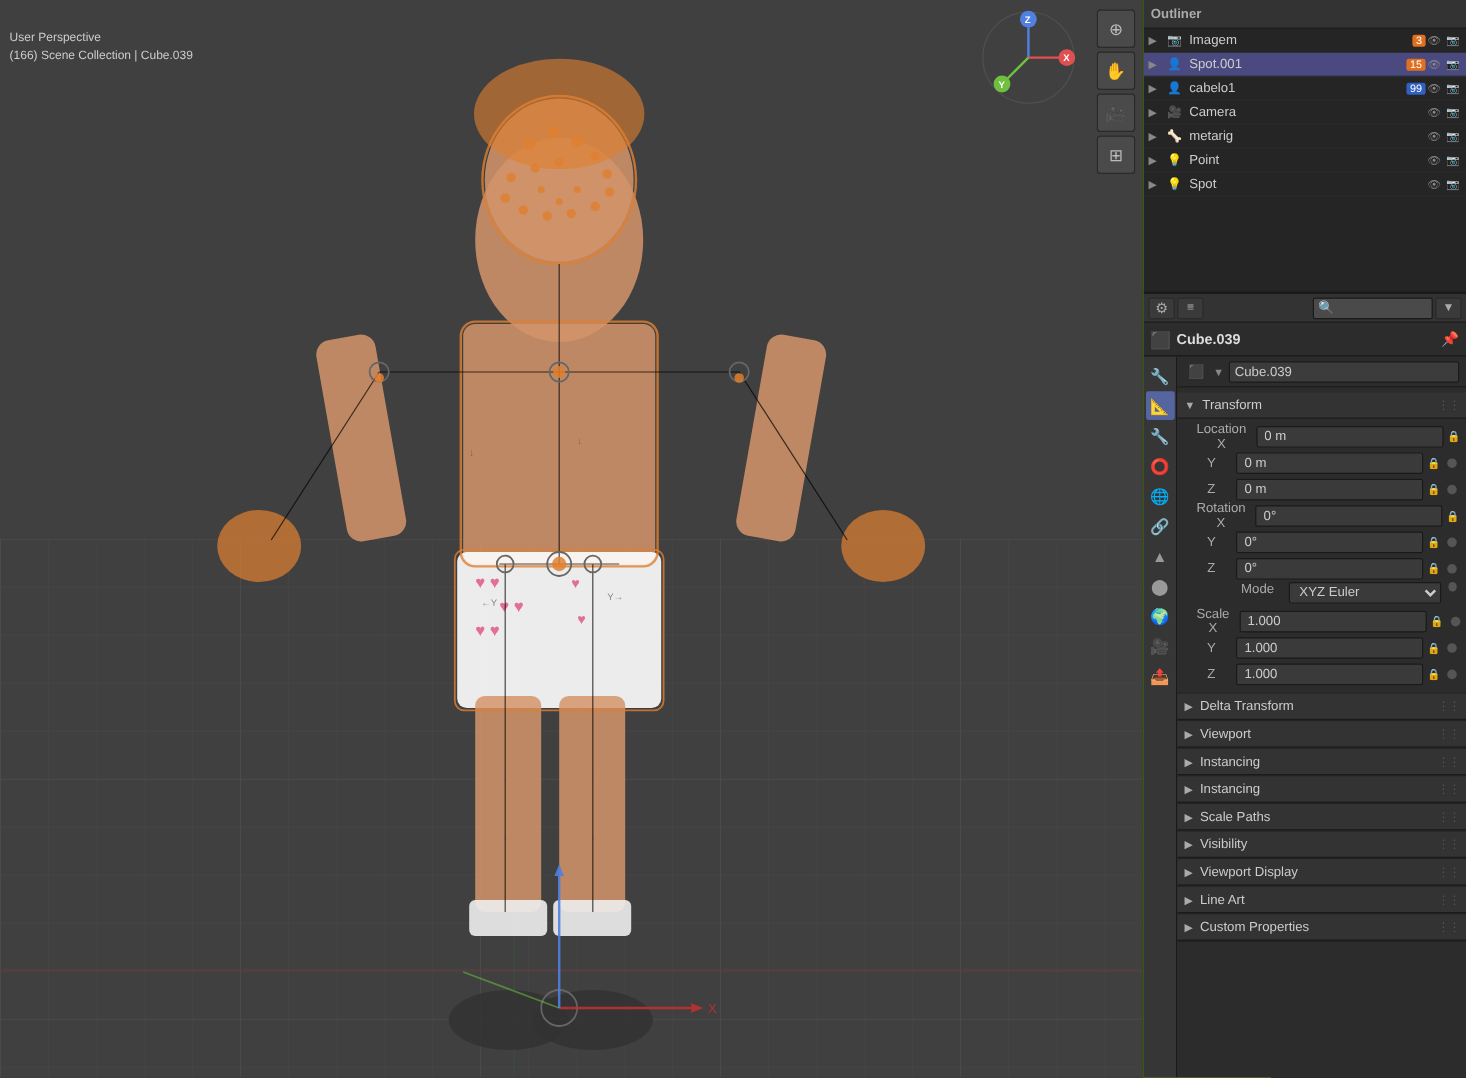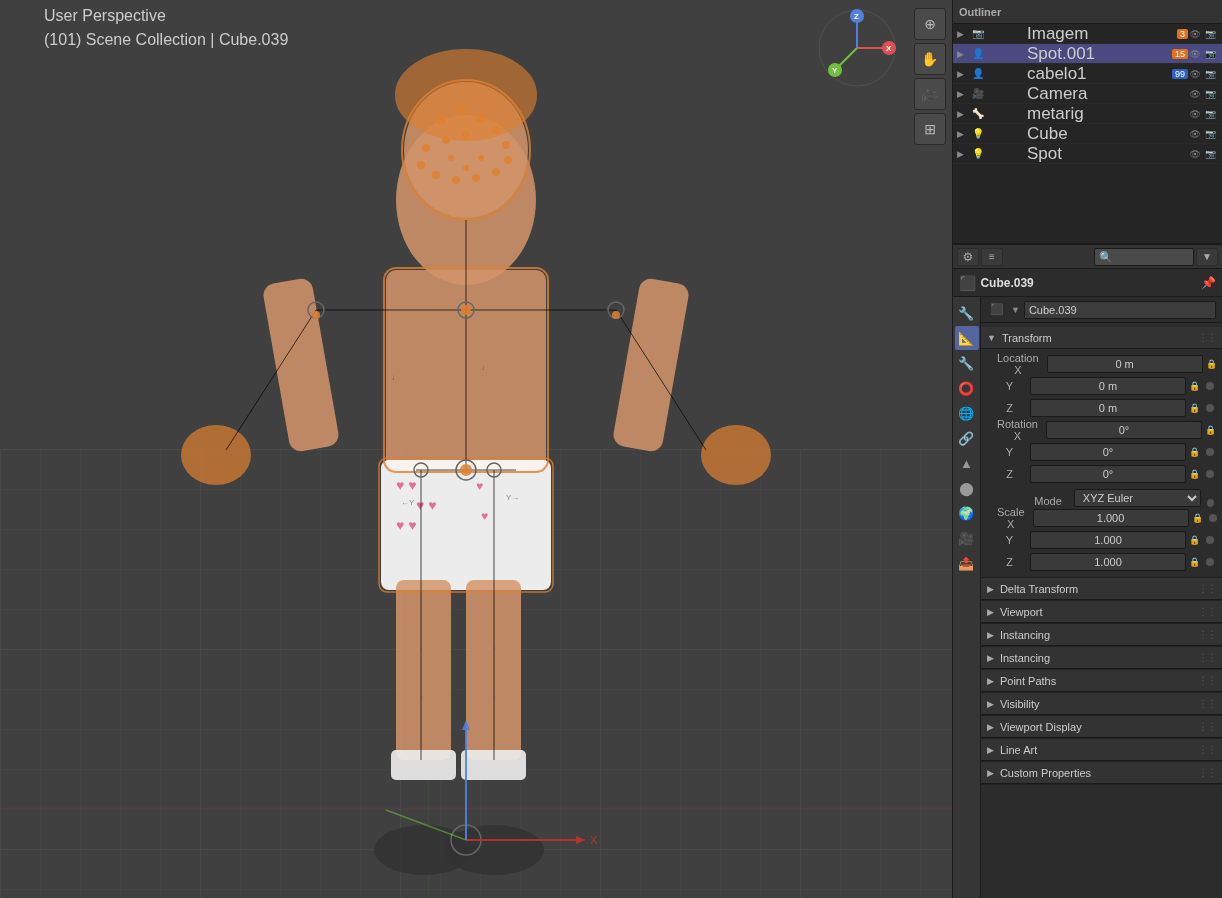--- a/index.html
+++ b/index.html
@@ -17,27 +17,26 @@
     
     #viewport {
       flex: 1;
       position: relative;
       background: #404040;
       overflow: hidden;
     }
 
     #viewport-info {
       position: absolute;
-      top: 4px;
+      top: 24px;
       left: 8px;
       color: #ccc;
-      font-size: 16px;
+      font-size: 10px;
       line-height: 1.5;
       pointer-events: none;
-      margin-left: 36px;
     }
 
     
     #gizmo {
       position: absolute;
       top: 8px;
       right: 55px;
       width: 80px;
       height: 80px;
     }
@@ -115,25 +114,24 @@
       width: 16px;
       height: 16px;
       margin-right: 4px;
       display: flex;
       align-items: center;
       justify-content: center;
       font-size: 10px;
     }
     .outliner-label {
       flex: 1;
-      font-size: 17px;
+      font-size: 11px;
       color: #ccc;
       white-space: nowrap;
       overflow: hidden;
-      margin-left: 36px;
     }
     .outliner-controls {
       display: flex;
       gap: 2px;
       margin-left: auto;
     }
     .outliner-ctrl {
       width: 14px;
       height: 14px;
       display: flex;
@@ -333,21 +331,21 @@
     .prop-input {
       flex: 1;
       height: 18px;
       background: #3a3a3a;
       border: 1px solid #1a1a1a;
       border-radius: 2px;
       color: #ccc;
       font-size: 11px;
       padding: 0 6px;
       outline: none;
-      text-align: center;
+      text-align: left;
     }
     .prop-icon-btn {
       width: 14px;
       height: 14px;
       font-size: 9px;
       color: #777;
       cursor: pointer;
       display: flex;
       align-items: center;
       justify-content: center;
@@ -356,21 +354,21 @@
       width: 8px;
       height: 8px;
       border-radius: 50%;
       background: #555;
       margin-left: 2px;
       cursor: pointer;
     }
 
     .prop-row-full {
       display: flex;
-      align-items: flex-end;
+      align-items: flex-start;
       height: 22px;
       padding: 0 8px 0 16px;
       gap: 4px;
     }
     .prop-label-full {
       width: 80px;
       font-size: 11px;
       color: #aaa;
       text-align: right;
       padding-right: 8px;
@@ -561,21 +559,21 @@
       <text x="395" y="505">←Y</text>
       <text x="413" y="650">↓</text>
       <text x="486" y="650">↓</text>
       <text x="413" y="700">↓</text>
       <text x="486" y="700">↓</text>
     </g>
   </svg>
 
   <div id="viewport-info">
     <div>User Perspective</div>
-    <div>(101) Scene Collection | Cube.039</div>
+    <div>(166) Scene Collection | Cube.039</div>
   </div>
 
   <div id="gizmo">
     <svg width="80" height="80" viewBox="0 0 80 80" xmlns="http://www.w3.org/2000/svg">
 
       <circle cx="40" cy="40" r="38" fill="#404040" stroke="#555" stroke-width="1" opacity="0.8"></circle>
 
       <line x1="40" y1="40" x2="40" y2="8" stroke="#5080e0" stroke-width="2"></line>
       <circle cx="40" cy="8" r="7" fill="#5080e0"></circle>
       <text x="37" y="11" font-size="8" fill="#fff" font-weight="bold">Z</text>
@@ -655,21 +653,21 @@
         <span class="outliner-label">metarig</span>
         <div class="outliner-controls">
           <span class="outliner-ctrl">👁</span>
           <span class="outliner-ctrl">📷</span>
         </div>
       </div>
 
       <div class="outliner-row">
         <span class="expand-arrow">▶</span>
         <span class="outliner-icon icon-yellow">💡</span>
-        <span class="outliner-label">Cube</span>
+        <span class="outliner-label">Point</span>
         <div class="outliner-controls">
           <span class="outliner-ctrl">👁</span>
           <span class="outliner-ctrl">📷</span>
         </div>
       </div>
 
       <div class="outliner-row">
         <span class="expand-arrow">▶</span>
         <span class="outliner-icon icon-yellow">💡</span>
         <span class="outliner-label">Spot</span>
@@ -857,21 +855,21 @@
             <div class="section-header">
               <span class="section-arrow">▶</span>
               <span class="section-title">Instancing</span>
               <span class="drag-dots">⋮⋮</span>
             </div>
           </div>
 
           <div class="section">
             <div class="section-header">
               <span class="section-arrow">▶</span>
-              <span class="section-title">Point Paths</span>
+              <span class="section-title">Scale Paths</span>
               <span class="drag-dots">⋮⋮</span>
             </div>
           </div>
 
           <div class="section">
             <div class="section-header">
               <span class="section-arrow">▶</span>
               <span class="section-title">Visibility</span>
               <span class="drag-dots">⋮⋮</span>
             </div>

